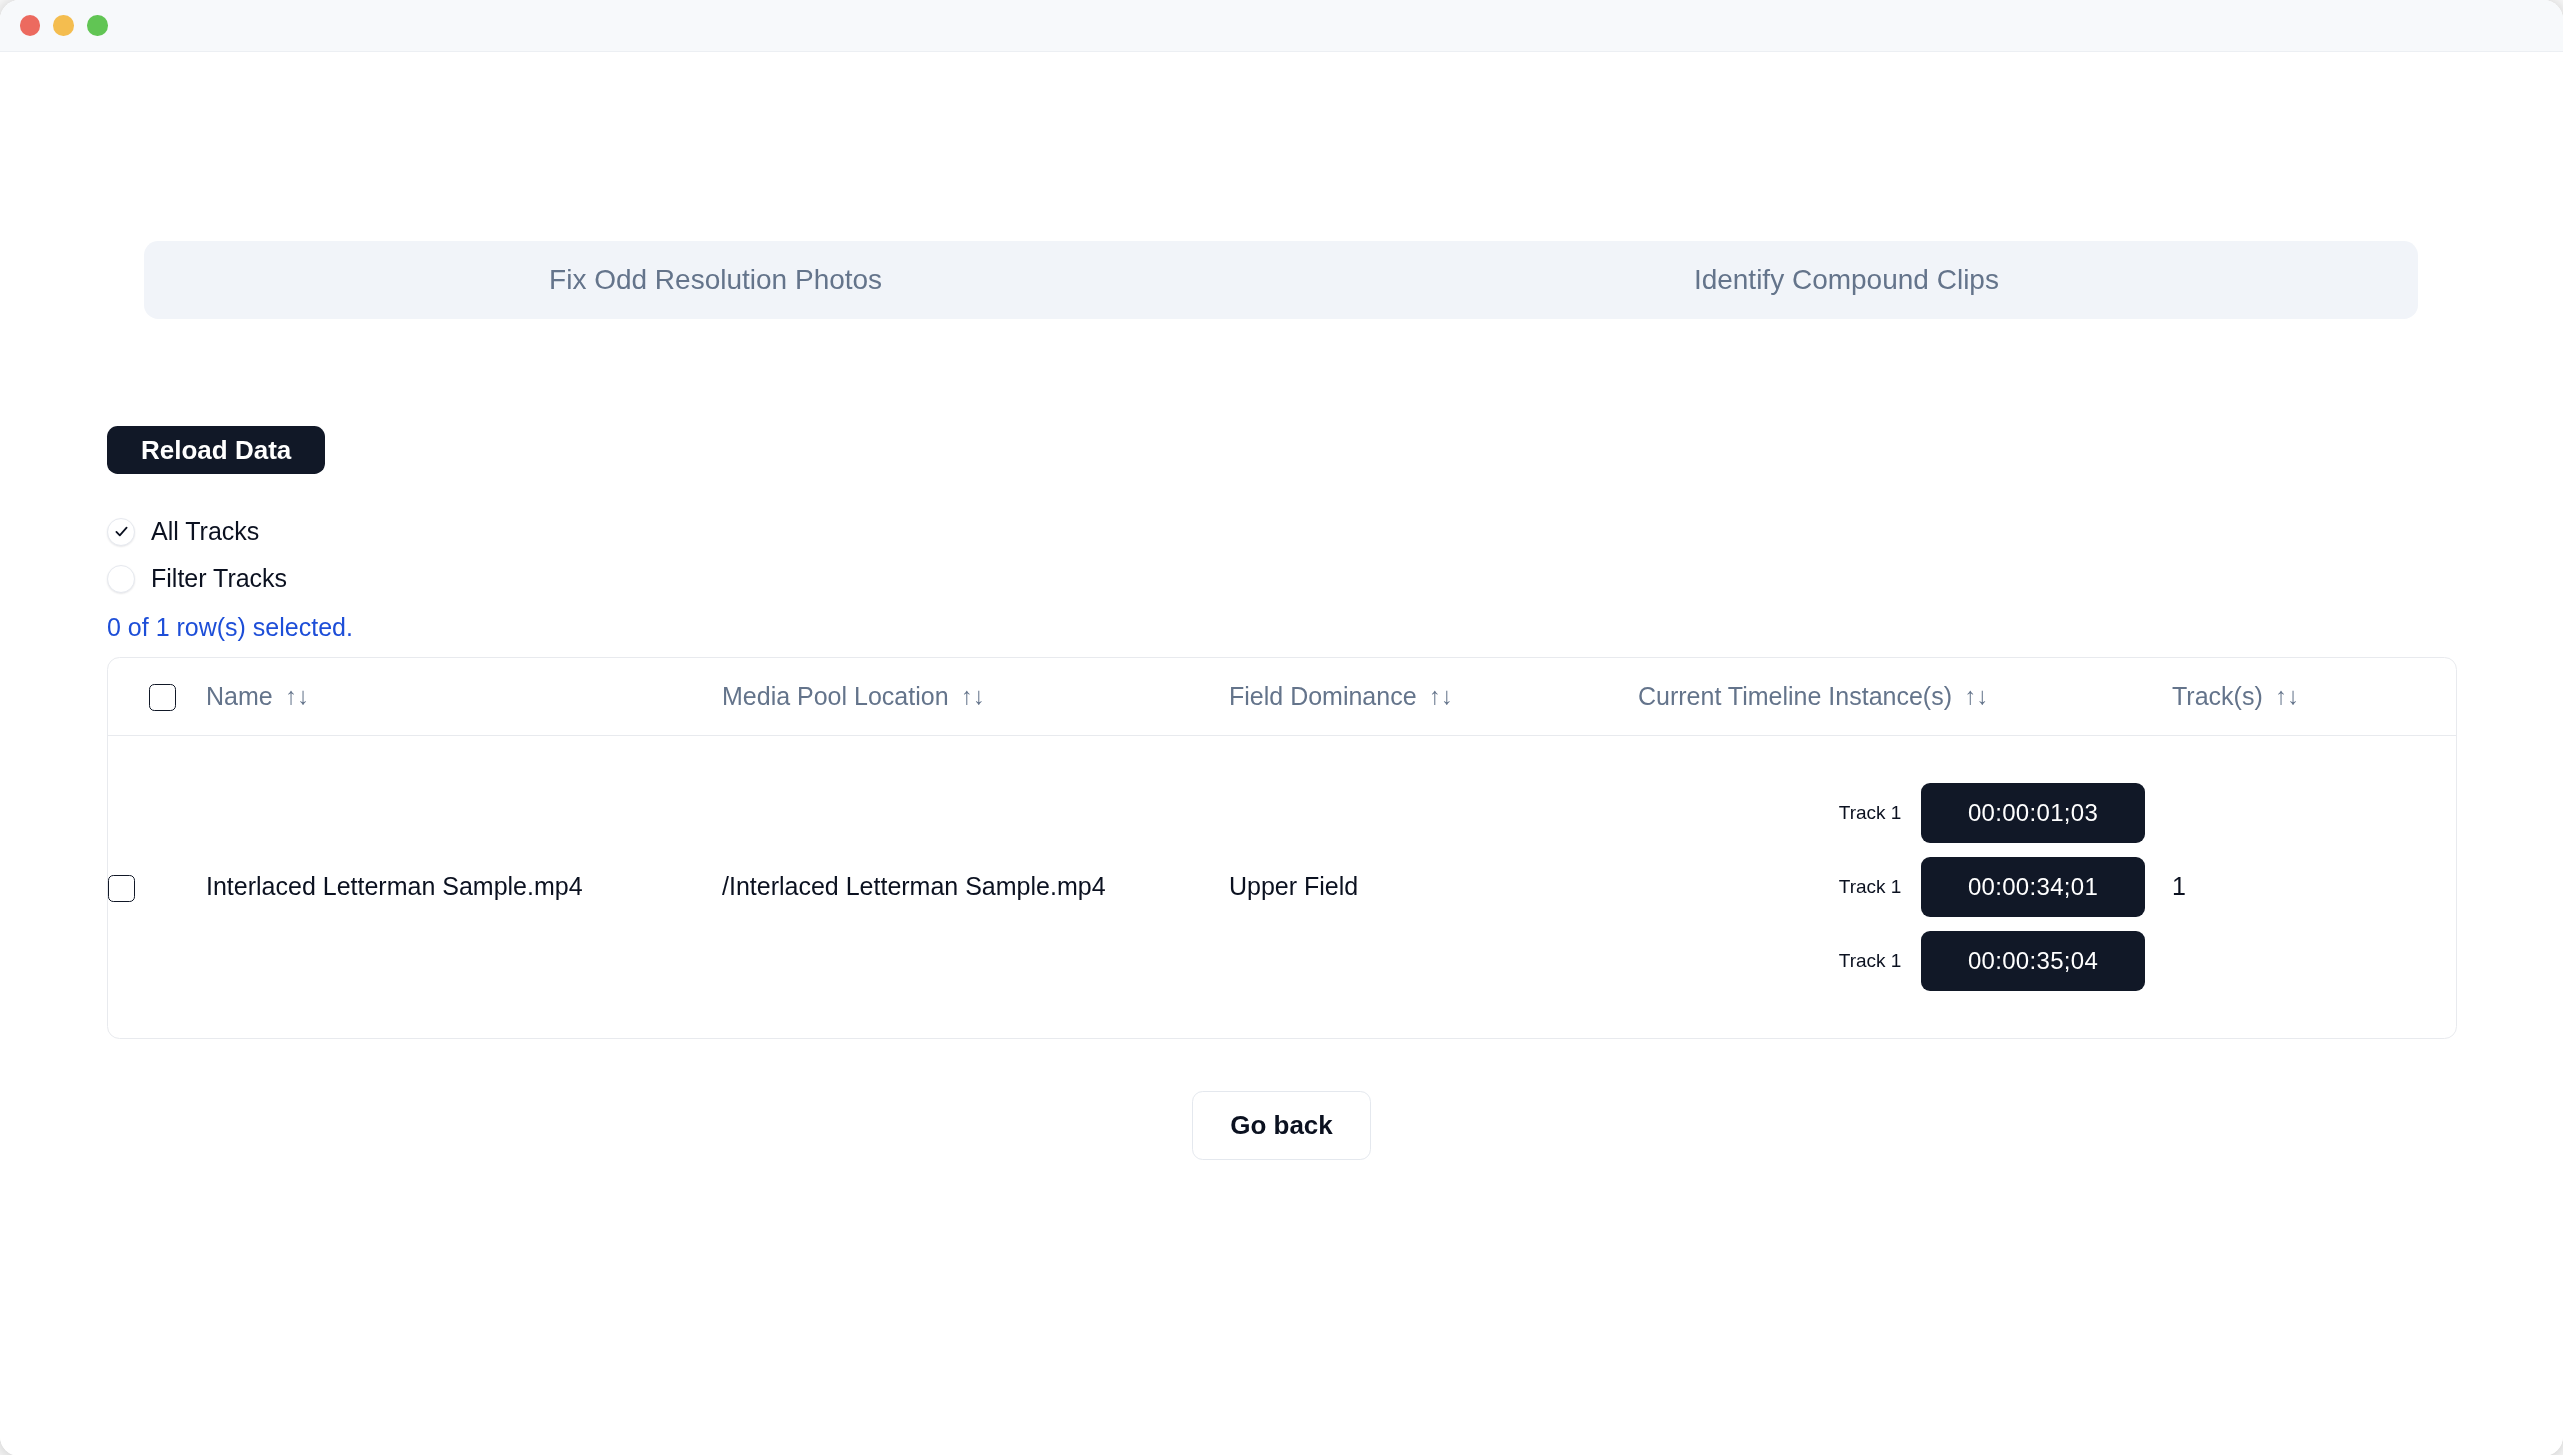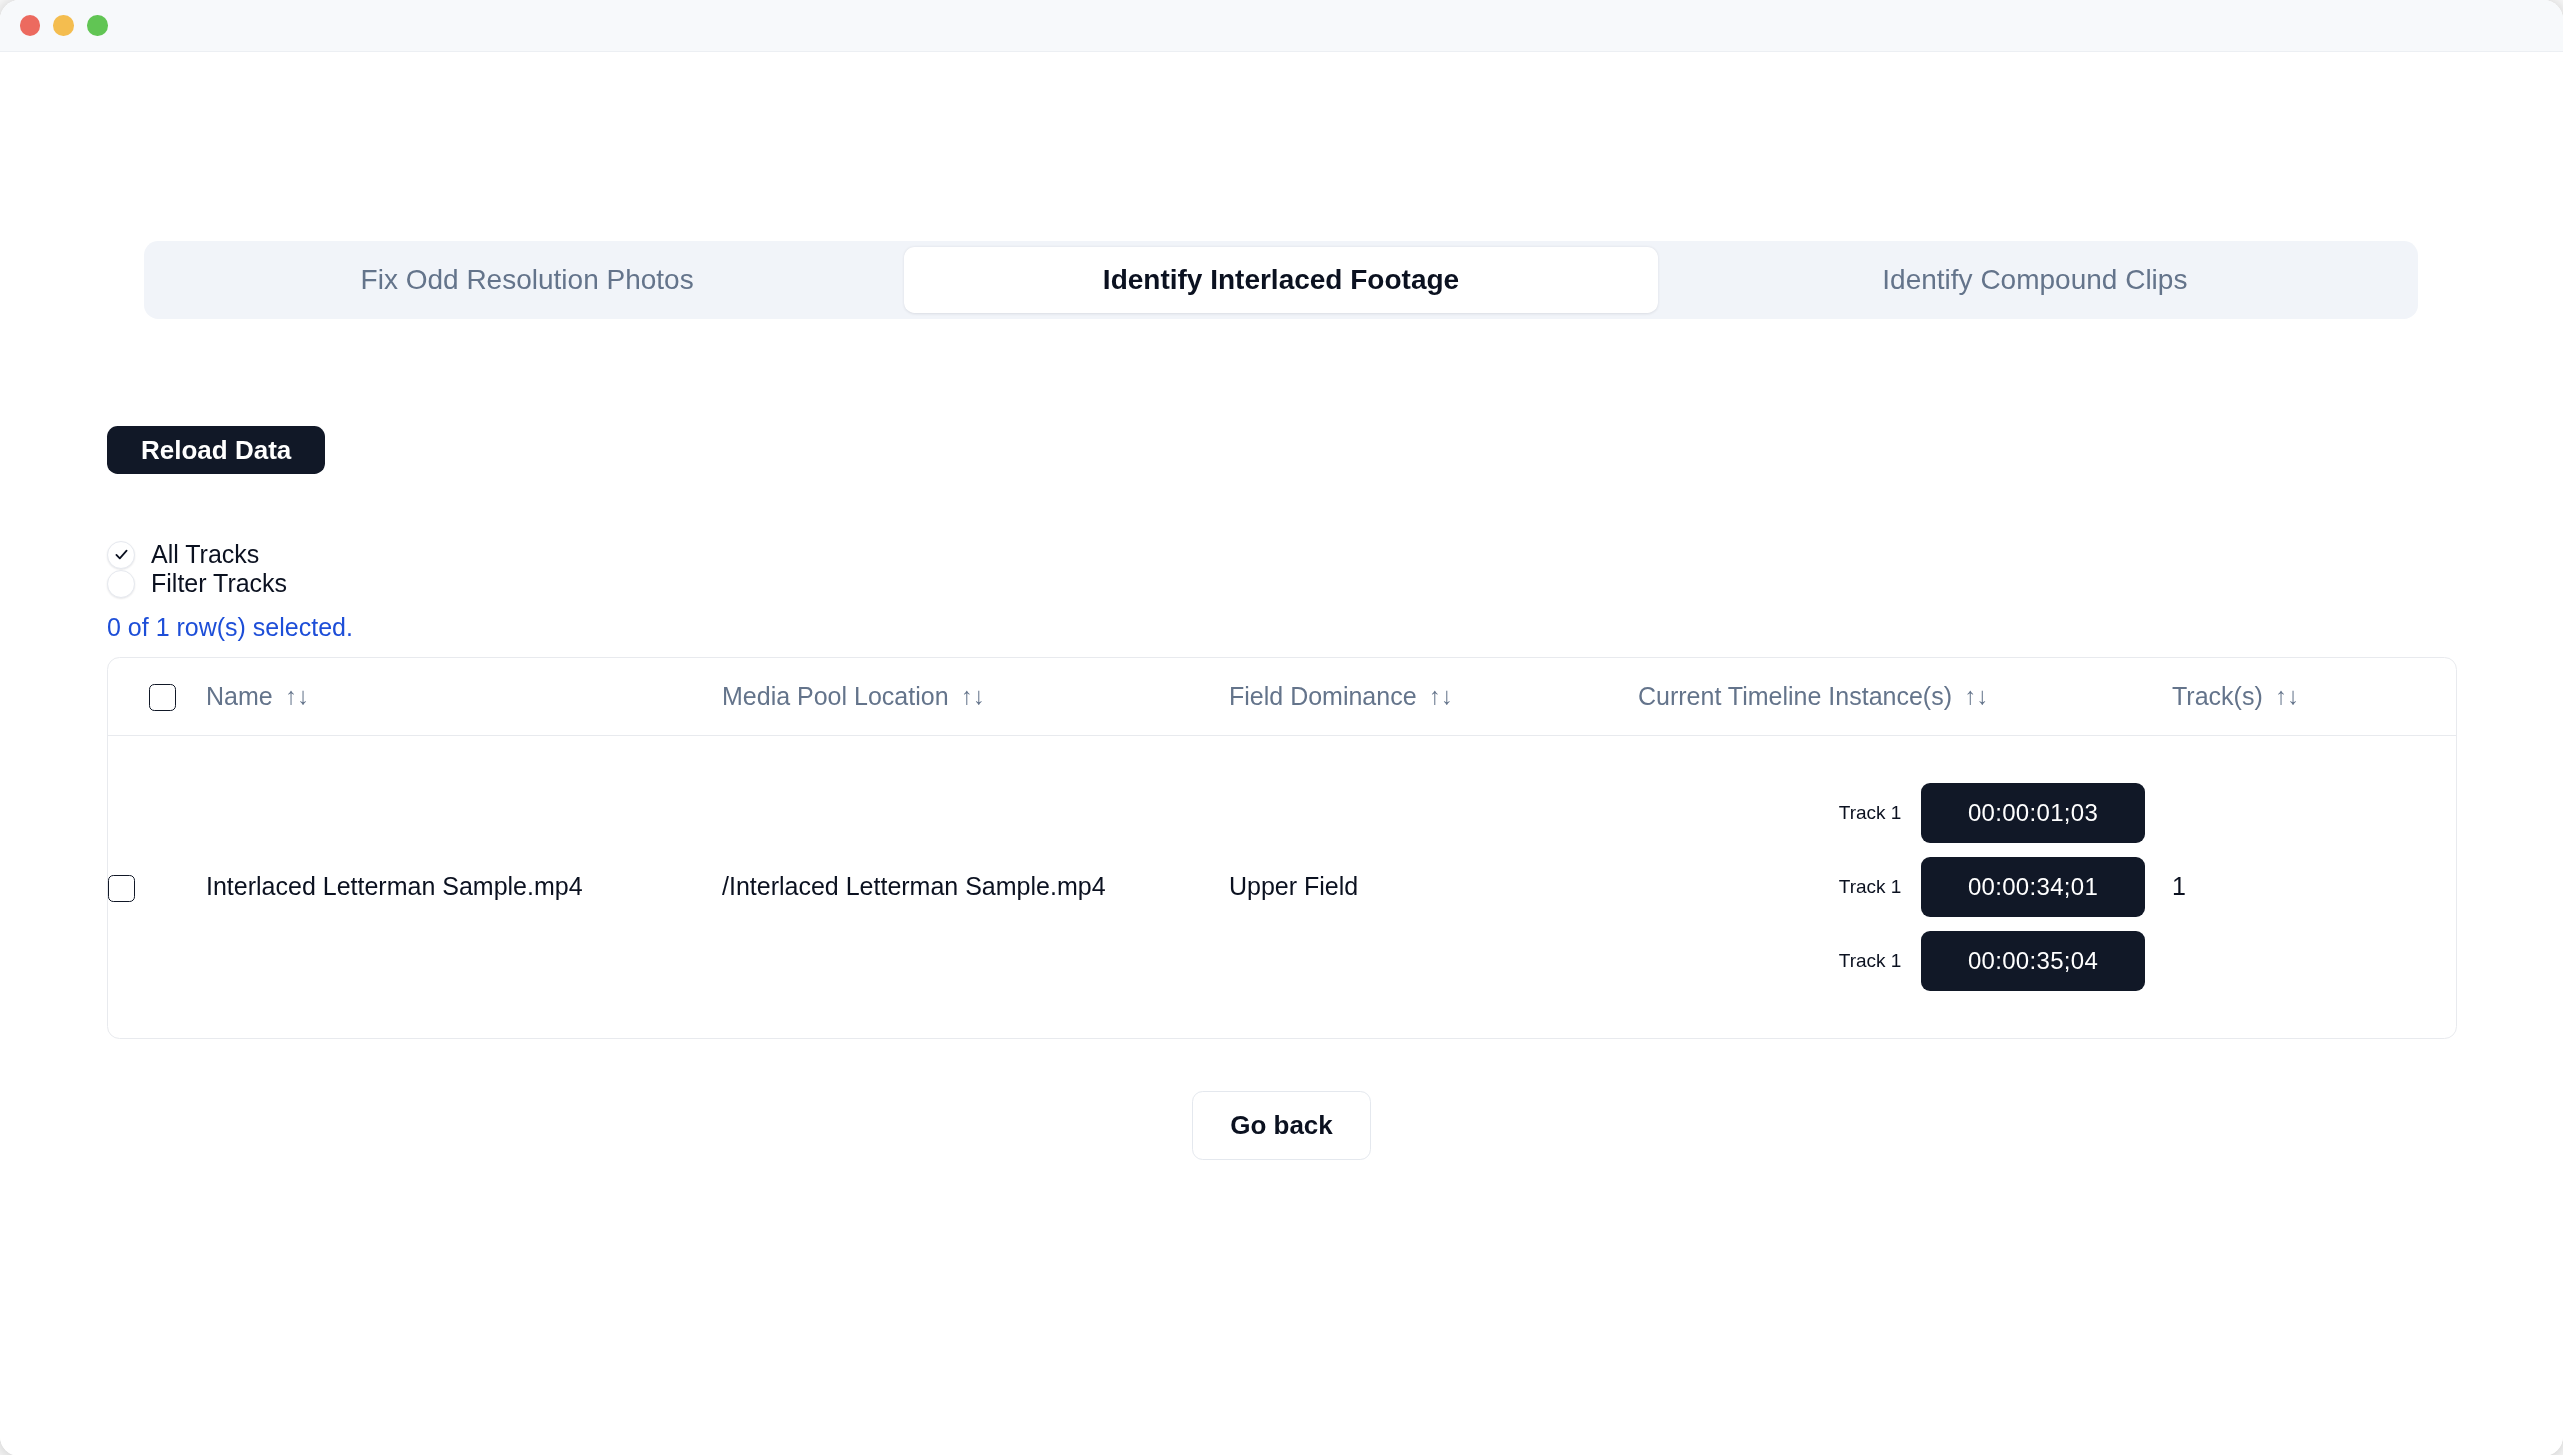--- a/index.html
+++ b/index.html
@@ -106,24 +106,24 @@
     cursor: pointer;
     display: flex;
     align-items: center;
     justify-content: center;
   }
 
   
   .radio-group {
     position: absolute;
     left: 107px;
-    top: 488px;
+    top: 465px;
     display: flex;
     flex-direction: column;
-    gap: 0;
+    gap: 18px;
   }
   .radio-row {
     display: flex;
     align-items: center;
     gap: 16px;
     cursor: pointer;
   }
   .radio-dot {
     width: 28px;
     height: 28px;
@@ -296,21 +296,20 @@
       <span class="light red"></span>
       <span class="light yellow"></span>
       <span class="light green"></span>
     </div>
   </div>
 
   <div class="page">
 
     <div class="tabbar">
       <div class="tab">Fix Odd Resolution Photos</div>
-      <div class="tab active">Identify Interlaced Footage</div>
       <div class="tab">Identify Compound Clips</div>
     </div>
 
     <button class="reload-btn">Reload Data</button>
 
     <div class="radio-group">
       <div class="radio-row">
         <span class="radio-dot">
           <svg width="17" height="17" viewBox="0 0 20 20" aria-hidden="true">
             <path d="M4 10.5 L8 14.5 L16 5.5" fill="none" stroke="#0b1120" stroke-width="2.1" stroke-linecap="round" stroke-linejoin="round"></path>

